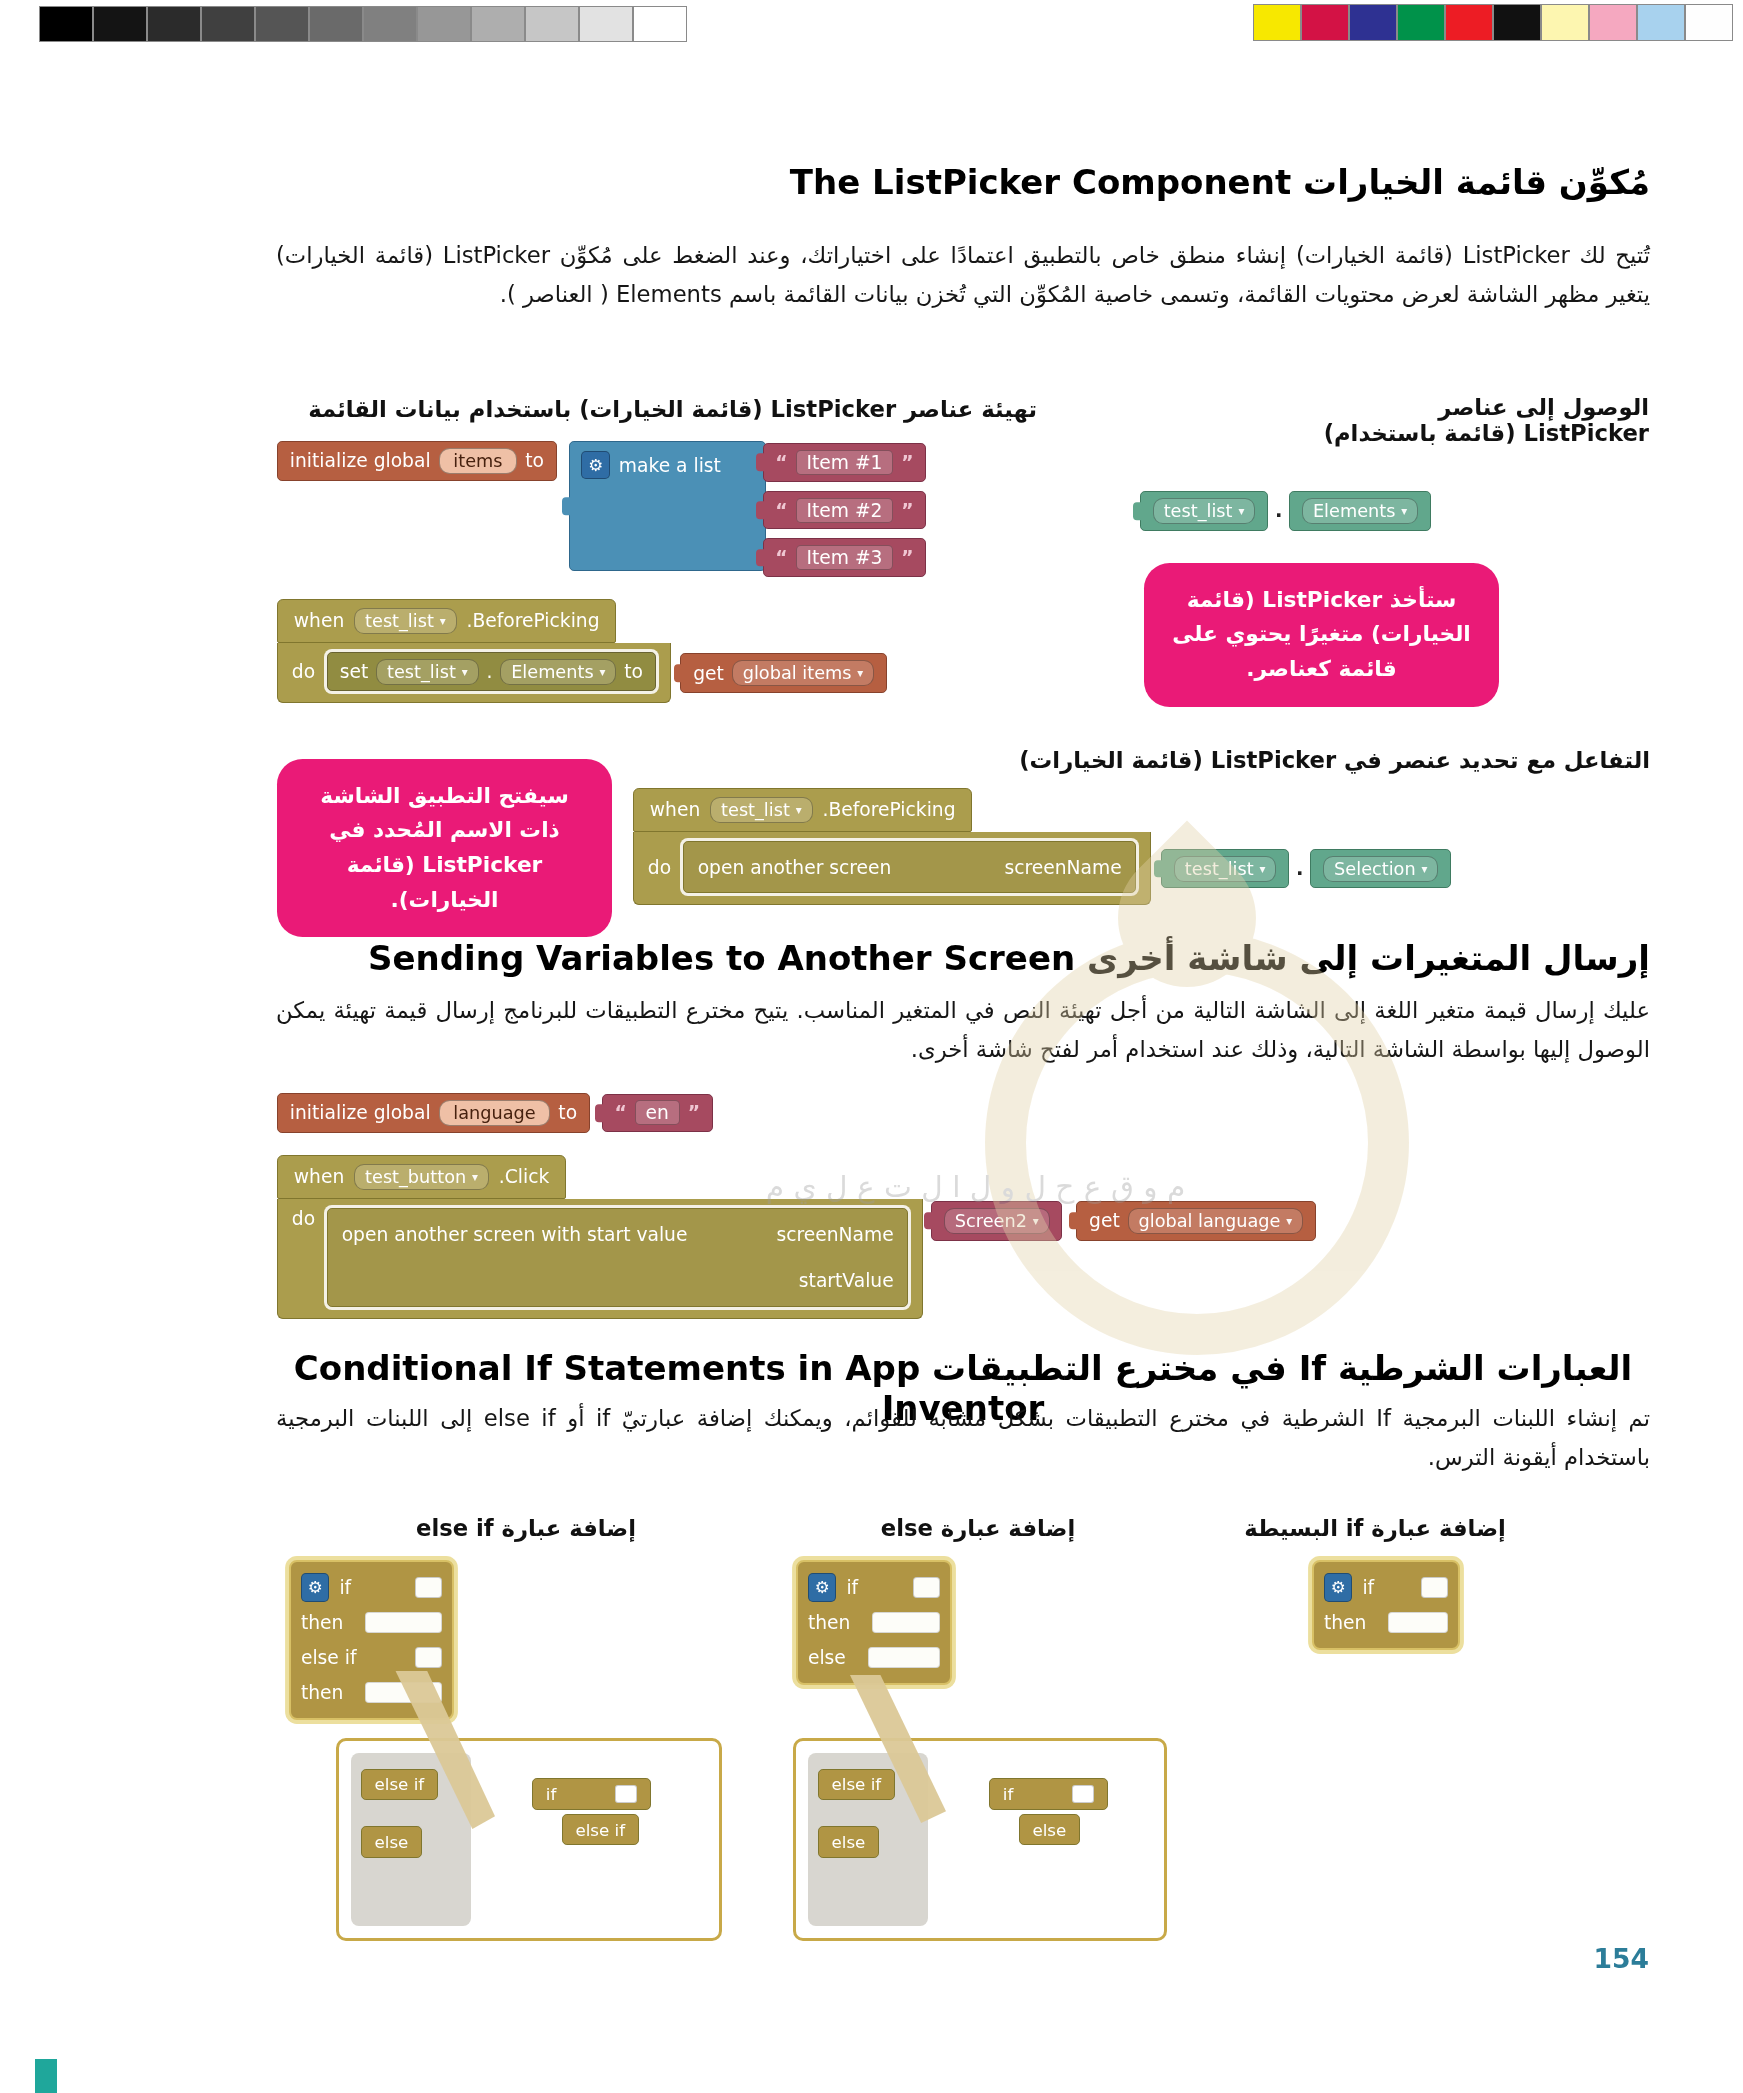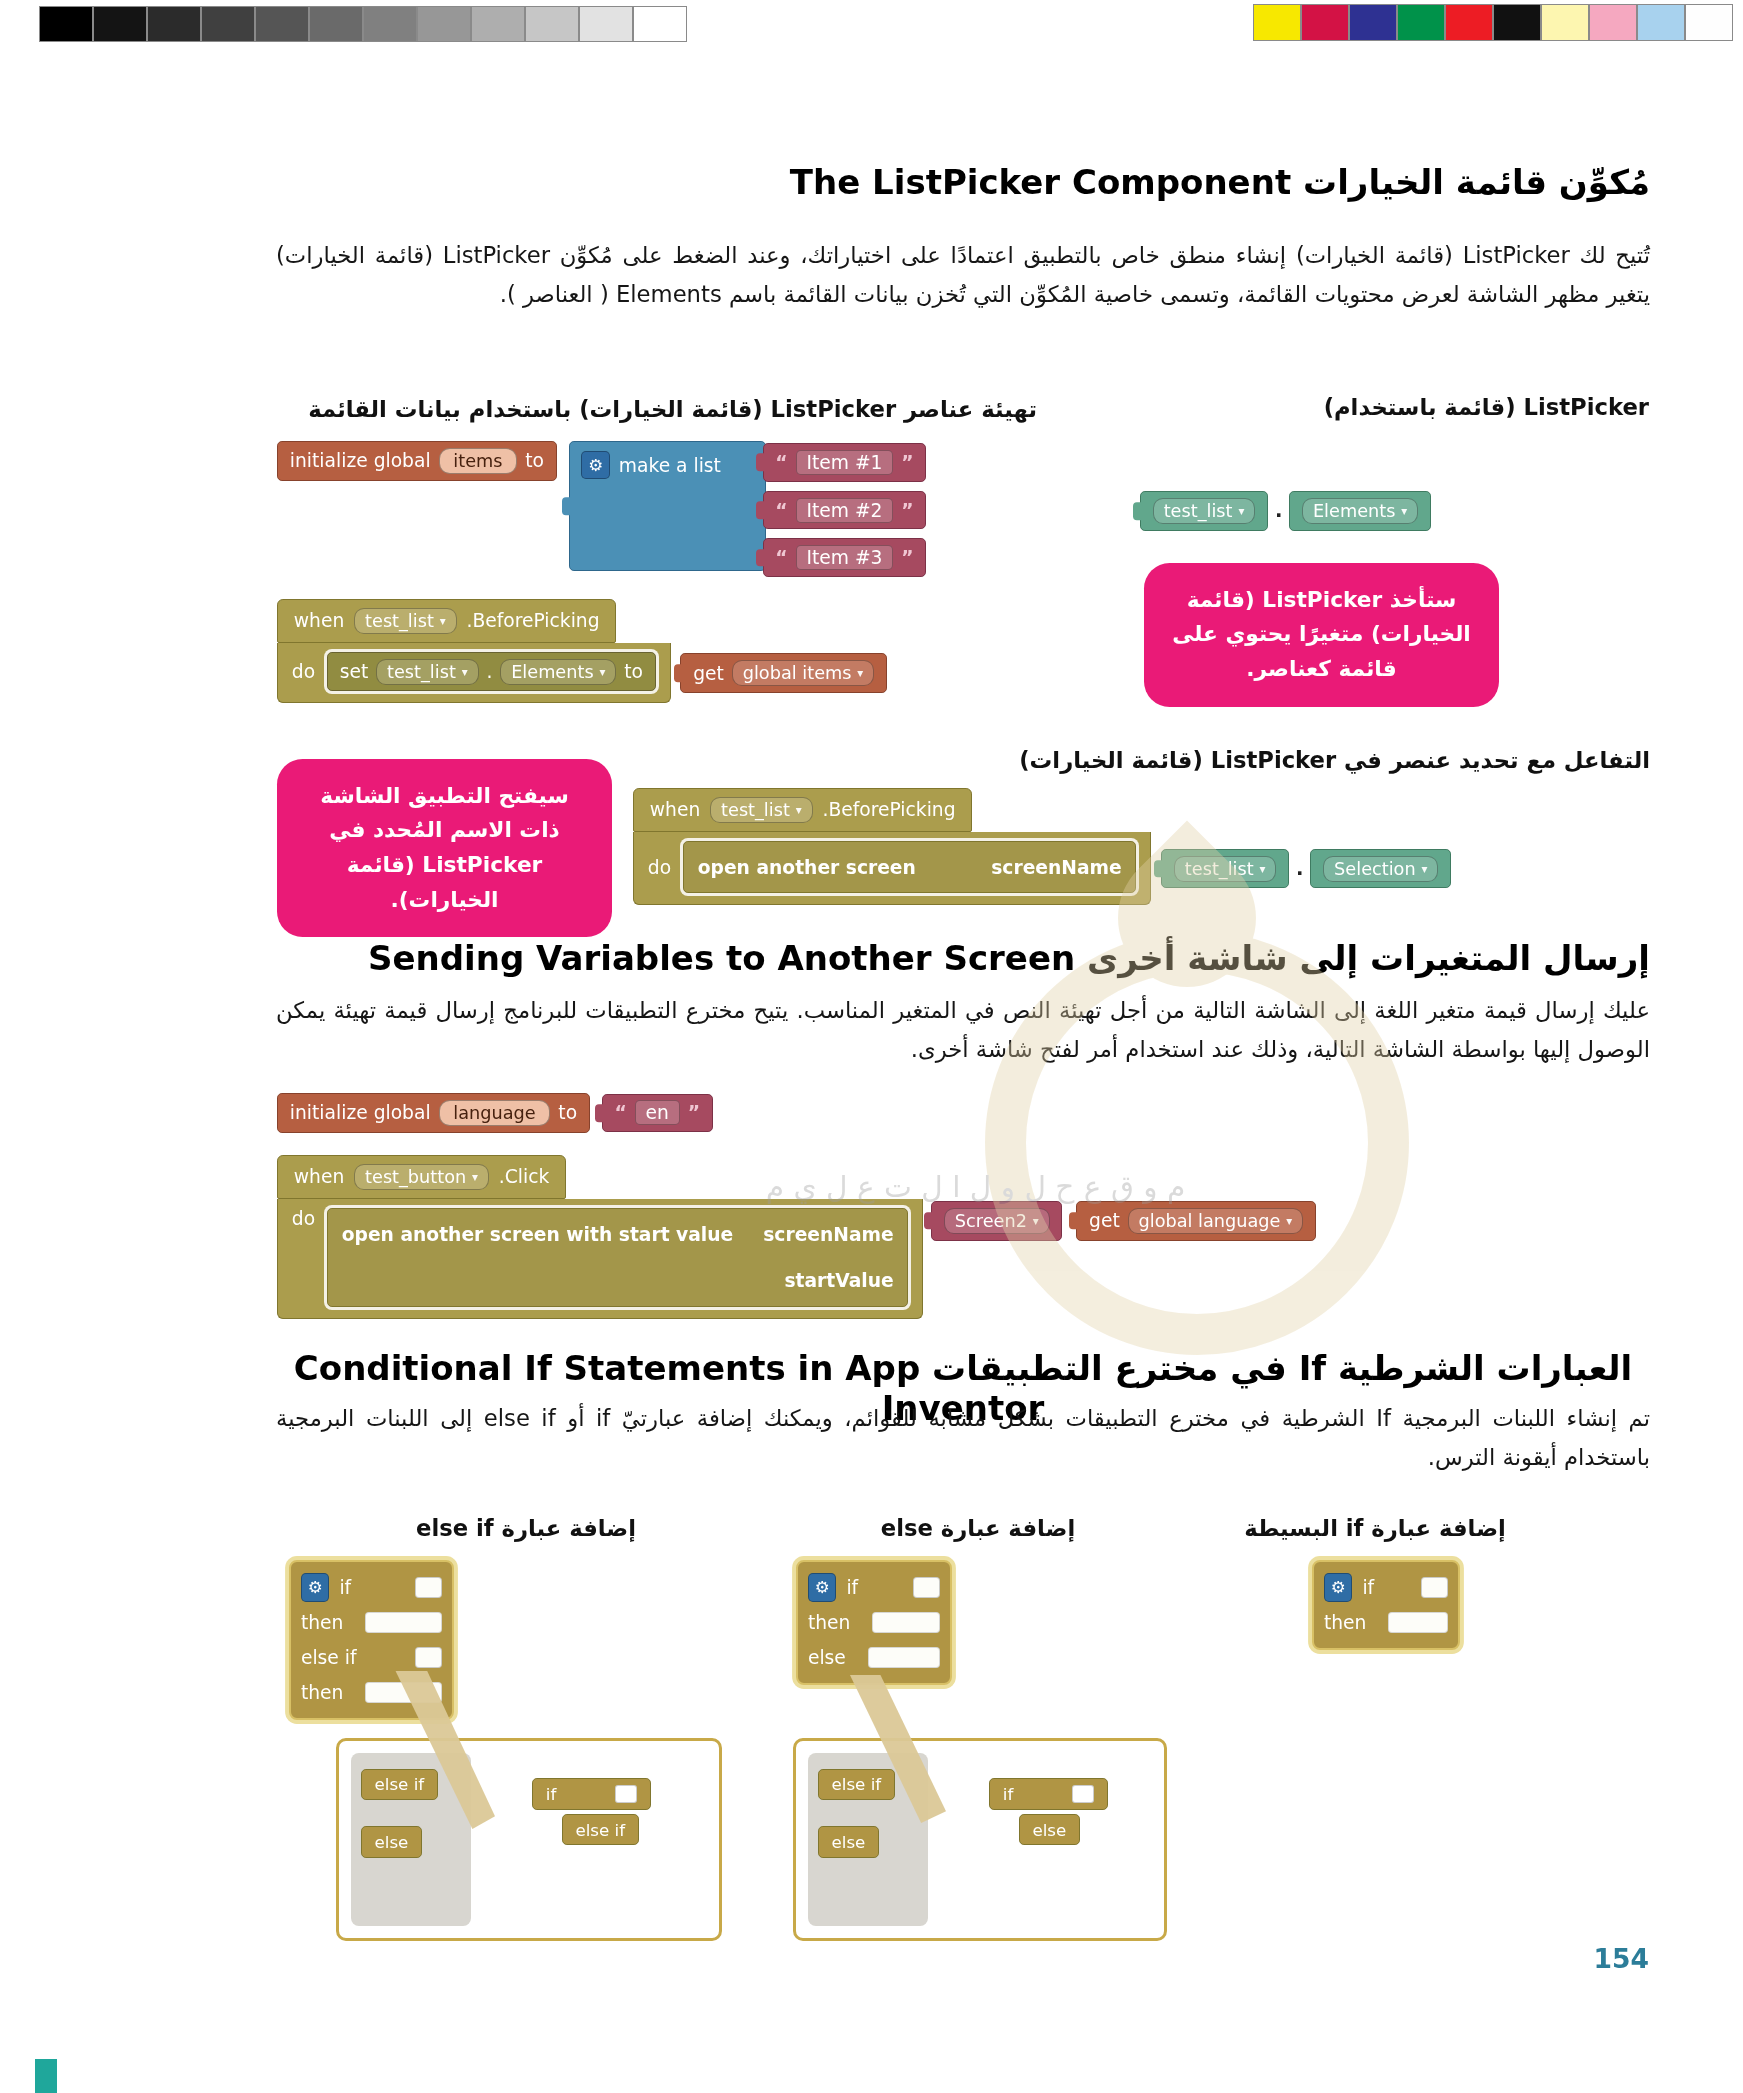--- a/index.html
+++ b/index.html
@@ -47,21 +47,21 @@
   .ev{position:absolute;display:flex;flex-direction:column;align-items:flex-start;z-index:2;}
   .ev-row1{display:flex;align-items:center;gap:9.9px;background:#ab9d4d;border:1px solid #80762e;
         padding:7.9px 15.8px;border-radius:5.9px 5.9px 2px 2px;color:#fff;font-size:18.7px;white-space:nowrap;}
   .ev-row2{display:flex;align-items:center;}
   .ev-gold{display:flex;align-items:center;gap:11.8px;background:#ab9d4d;border:1px solid #80762e;
         border-top:none;padding:8.9px 13.8px 10.8px 13.8px;border-radius:0 0 5.9px 5.9px;color:#fff;font-size:18.7px;}
   .ev-gold.topalign{align-items:flex-start;}
   .nudge{margin-left:9.9px;}
   .ctlcol{display:flex;flex-direction:column;gap:11.8px;background:#a3964a;border:1px solid #80762e;
         border-radius:4.9px;padding:7.9px 13.8px;box-shadow:0 0 0 3px rgba(248,246,238,.95);color:#fff;}
-  .ctlrow{display:flex;align-items:center;gap:25.6px;font-size:18.7px;height:35px;white-space:nowrap;font-weight:bold;}
+  .ctlrow{display:flex;align-items:center;gap:25.6px;font-size:18.7px;height:35px;white-space:nowrap;}
   .ctlrow.end{justify-content:flex-end;}
   .argl{margin-left:auto;}
   .valcol{display:flex;flex-direction:row;gap:13.8px;margin-left:7.9px;margin-top:2px;}
   .tealgrp{display:flex;align-items:center;gap:6.9px;z-index:2;}
   
   .ifblk{position:absolute;background:#b09544;border:2px solid #d8c065;border-radius:7.9px;
         box-shadow:0 0 0 3.9px #ecdf9e;color:#fff;padding:7.9px 9.9px;z-index:2;box-sizing:border-box;}
   .ifrow{display:flex;align-items:center;gap:9.9px;font-size:18.7px;min-height:35px;}
   .ifsock{width:25.6px;height:19.7px;background:#fdfdf9;border-radius:3.9px;margin-left:auto;border:1px solid rgba(0,0,0,.2);}
   .ifslot{flex:1;height:19.7px;min-width:33px;background:#fdfdf9;border-radius:3.9px;margin-left:11.8px;border:1px solid rgba(0,0,0,.15);}
@@ -117,20 +117,21 @@
   </div>
 
 <div class="abs title" style="left:276px;top:162px;width:1374px">
   <span>مُكوِّن قائمة الخيارات</span>
   <span>The ListPicker Component</span>
 </div>
 
 <div class="abs para" style="left:276px;top:236px;width:1374px">تُتيح لك ListPicker (قائمة الخيارات) إنشاء منطق خاص بالتطبيق اعتمادًا على اختياراتك، وعند الضغط على مُكوِّن ListPicker (قائمة الخيارات) يتغير مظهر الشاشة لعرض محتويات القائمة، وتسمى خاصية المُكوِّن التي تُخزن بيانات القائمة باسم Elements ( العناصر ).</div>
 
 <div class="abs hcol" style="left:965px;top:394px;width:684px">
+  <div>الوصول إلى عناصر</div>
   <div>ListPicker (قائمة باستخدام)</div>
 </div>
 
 <div class="abs hcol" style="left:277px;top:396px;width:760px">تهيئة عناصر ListPicker (قائمة الخيارات) باستخدام بيانات القائمة</div>
 
 <div class="abs tealgrp" dir="ltr" style="left:1140px;top:491px">
   <div class="blk teal plugL">
     <span class="pill">
       <span>test_list</span>
       <span class="car">▾</span>

